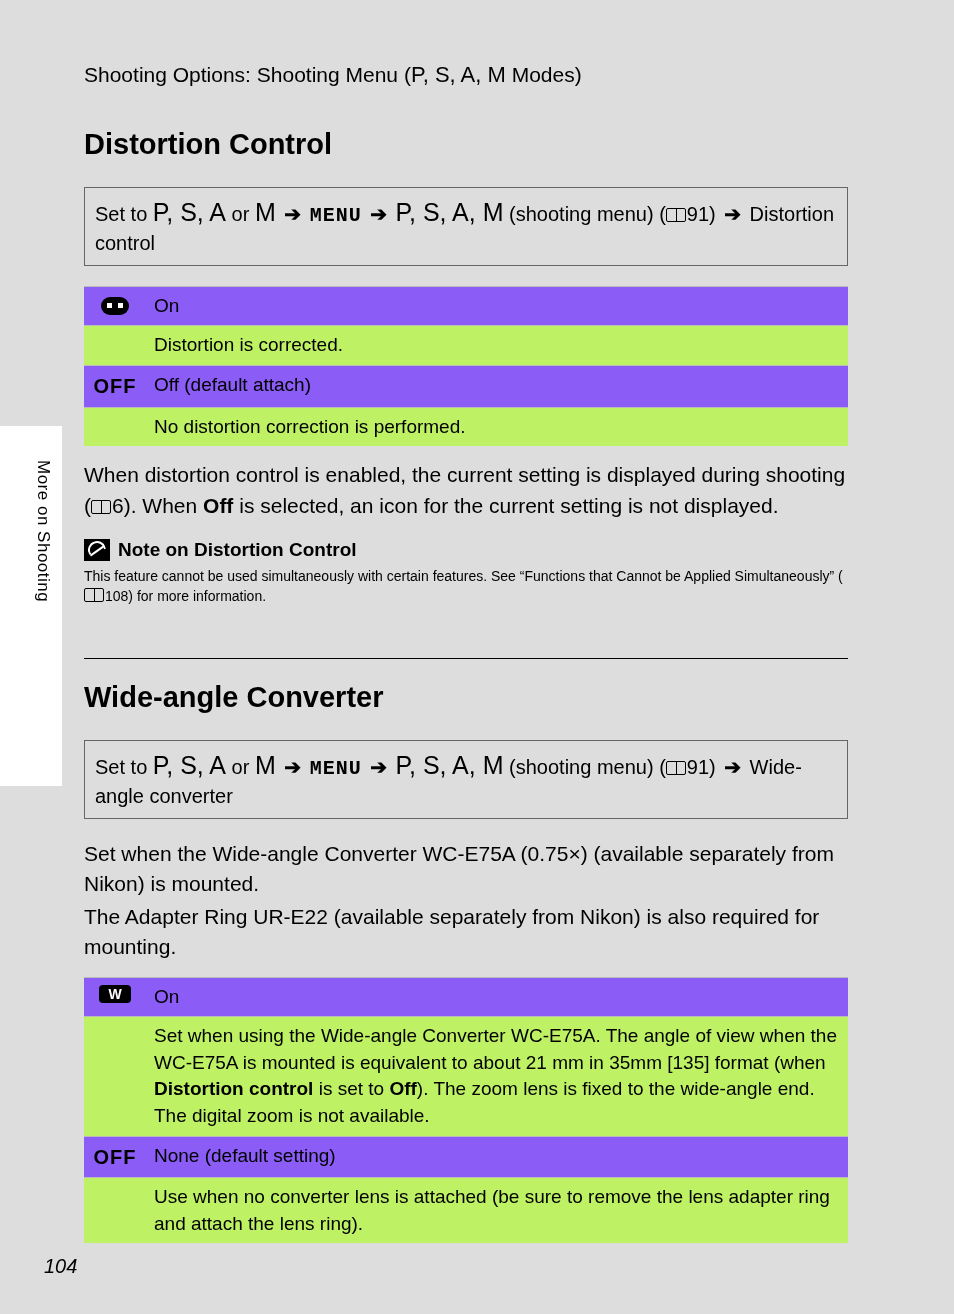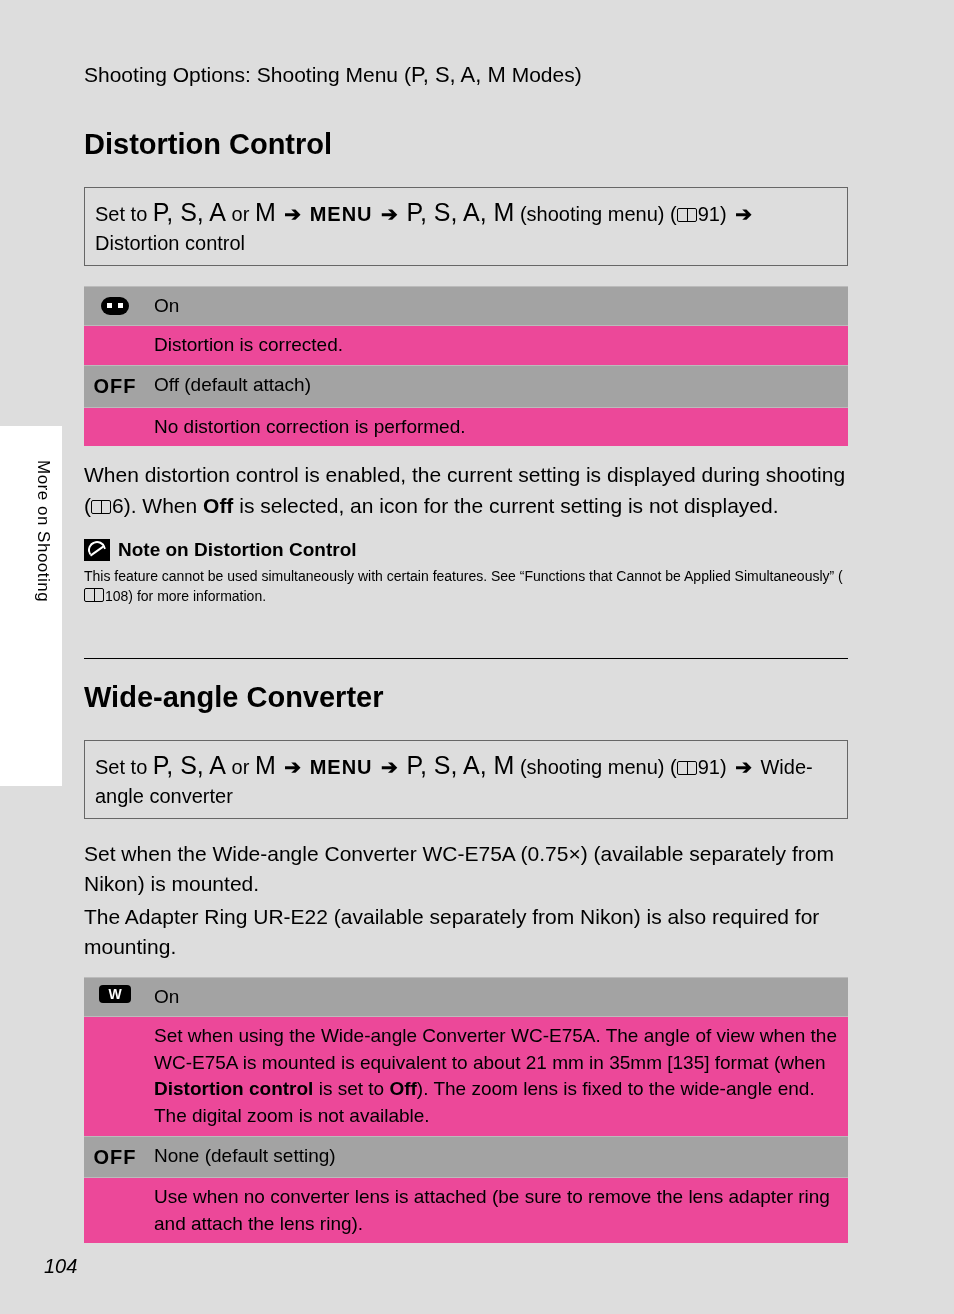--- a/index.html
+++ b/index.html
@@ -60,21 +60,21 @@
   }
   .nav-box {
     border: 1px solid #666;
     padding: 8px 10px;
     font-size: 20px;
     width: 764px;
     margin-bottom: 20px;
     line-height: 1.35;
   }
   .nav-box .arrow { font-family: Arial; font-weight: 700; margin: 0 3px; }
-  .nav-box .menu-lbl { font-family: Liberation Sans, sans-serif; font-weight: 700; letter-spacing: 1px; }
+  .nav-box .menu-lbl { font-family: Liberation Mono, monospace; font-weight: 700; letter-spacing: 1px; }
   .body-text {
     font-size: 21px;
     line-height: 1.45;
     width: 764px;
     margin-bottom: 14px;
     font-weight: 400;
   }
   .book-icon {
     display: inline-block;
     width: 20px; height: 14px;
@@ -91,22 +91,22 @@
     border-left: 1px solid #000;
   }
   table.opts {
     width: 764px;
     border-collapse: collapse;
     font-size: 19px;
     margin-bottom: 14px;
   }
   table.opts td { padding: 6px 8px 6px 8px; vertical-align: top; line-height: 1.4; }
   table.opts td.icon-cell { width: 62px; text-align: center; }
-  table.opts tr.head-row td { background: #a3a3a3; border-top: 1px solid #bbb; border-bottom: 1px solid #bbb; }
-  table.opts tr.desc-row td { background: #ec4899; }
+  table.opts tr.head-row td { background: #8b5cf6; border-top: 1px solid #bbb; border-bottom: 1px solid #bbb; }
+  table.opts tr.desc-row td { background: #bef264; }
   .off-label { font-family: "Arial Narrow", Arial; font-weight: 700; letter-spacing: 1px; font-size: 20px; }
   .on-icon {
     display: inline-block;
     width: 28px; height: 18px;
     background: #000;
     border-radius: 9px;
     position: relative;
     vertical-align: -3px;
   }
   .on-icon::before, .on-icon::after {

